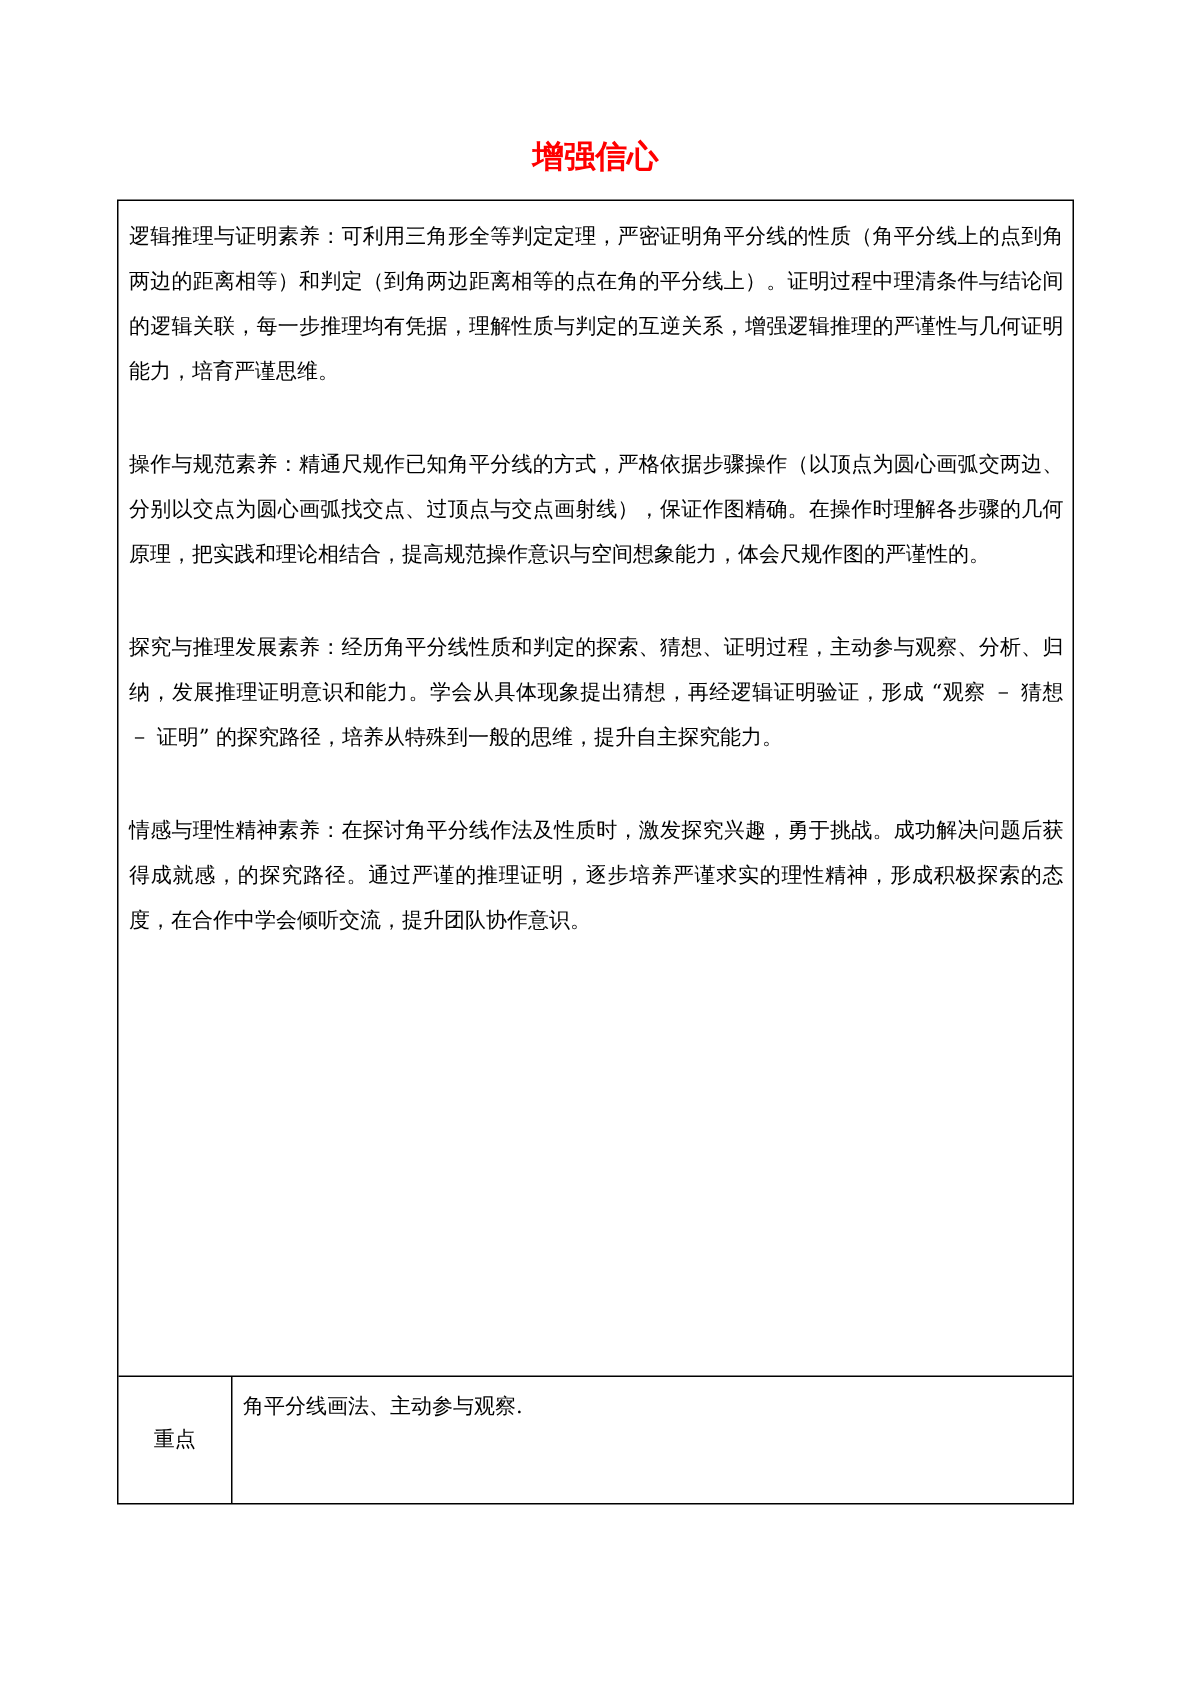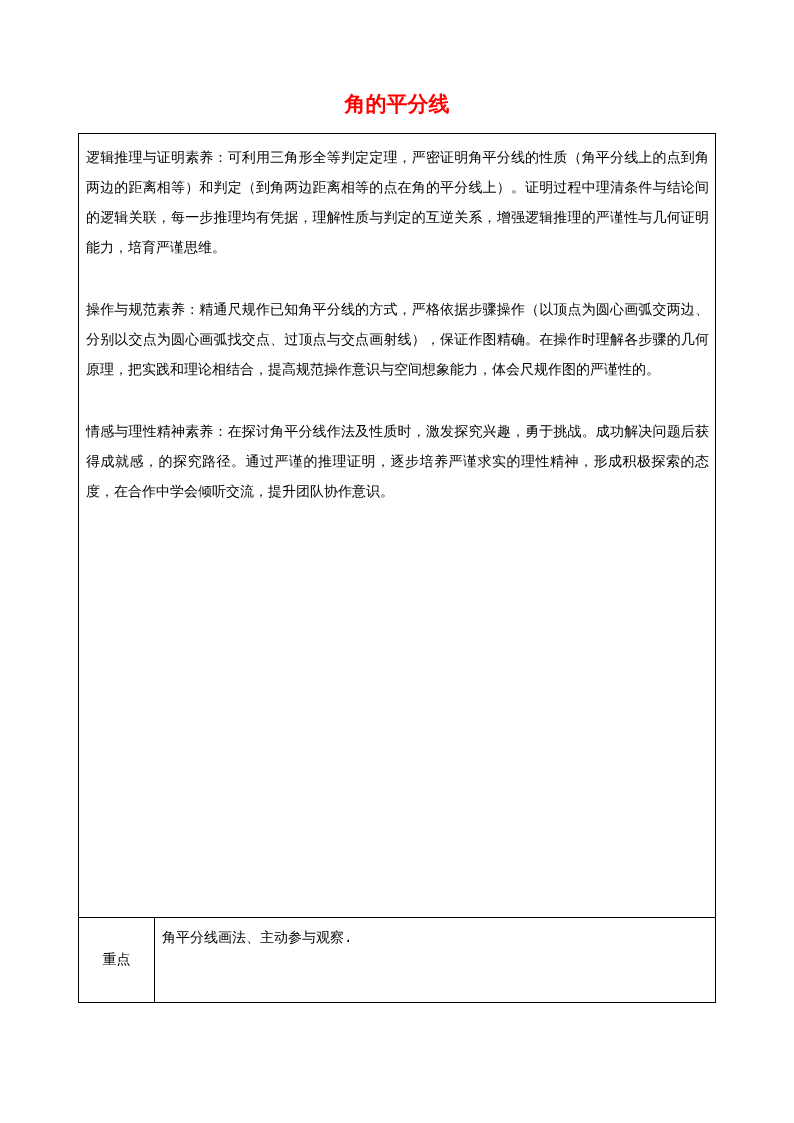--- a/index.html
+++ b/index.html
@@ -26,21 +26,21 @@
   .doc-table {
     position: absolute;
     left: 78px; top: 133px;
     width: 638px;
     border: 1.5px solid #000000;
     background: #ffffff;
   }
   .t-row { display: flex; }
   .row-objectives { height: 783px; }
   .row-keypoints { height: 85px; border-top: 1.5px solid #000000; }
-  .cell { box-sizing: border-box; font-family: Liberation Mono, monospace; }
+  .cell { box-sizing: border-box; }
   .label-cell {
     width: 118px;
     border-right: 1.5px solid #000000;
     display: flex;
     align-items: center;
     justify-content: center;
     font-size: 14px;
     text-align: center;
     padding: 0 2px;
   }
@@ -66,28 +66,29 @@
   .keypoint-content {
     flex: 1;
     padding: 7px 6px 0 7px;
     font-size: 14px;
     line-height: 26px;
   }
 </style>
 </head>
 <body>
 
-<h1 class="page-title" style="color: rgb(255, 0, 0);">角的平分线</h1>
+<h1 class="page-title" style="color: rgb(255, 0, 0);">增强信心</h1>
 
 <div class="doc-table">
 
   <div class="t-row row-objectives">
     <div class="cell objectives-content">
       <p>逻辑推理与证明素养：可利用三角形全等判定定理，严密证明角平分线的性质（角平分线上的点到角两边的距离相等）和判定（到角两边距离相等的点在角的平分线上）。证明过程中理清条件与结论间的逻辑关联，每一步推理均有凭据，理解性质与判定的互逆关系，增强逻辑推理的严谨性与几何证明能力，培育严谨思维。</p>
       <p>操作与规范素养：精通尺规作已知角平分线的方式，严格依据步骤操作（以顶点为圆心画弧交两边、分别以交点为圆心画弧找交点、过顶点与交点画射线），保证作图精确。在操作时理解各步骤的几何原理，把实践和理论相结合，提高规范操作意识与空间想象能力，体会尺规作图的严谨性的。</p>
+      <p>探究与推理发展素养：经历角平分线性质和判定的探索、猜想、证明过程，主动参与观察、分析、归纳，发展推理证明意识和能力。学会从具体现象提出猜想，再经逻辑证明验证，形成 “观察 － 猜想 － 证明” 的探究路径，培养从特殊到一般的思维，提升自主探究能力。</p>
       <p>情感与理性精神素养：在探讨角平分线作法及性质时，激发探究兴趣，勇于挑战。成功解决问题后获得成就感，的探究路径。通过严谨的推理证明，逐步培养严谨求实的理性精神，形成积极探索的态度，在合作中学会倾听交流，提升团队协作意识。</p>
     </div>
   </div>
 
   <div class="t-row row-keypoints">
     <div class="cell subtype-cell">重点</div>
     <div class="cell keypoint-content">角平分线画法、主动参与观察.</div>
   </div>
 
 </div>

